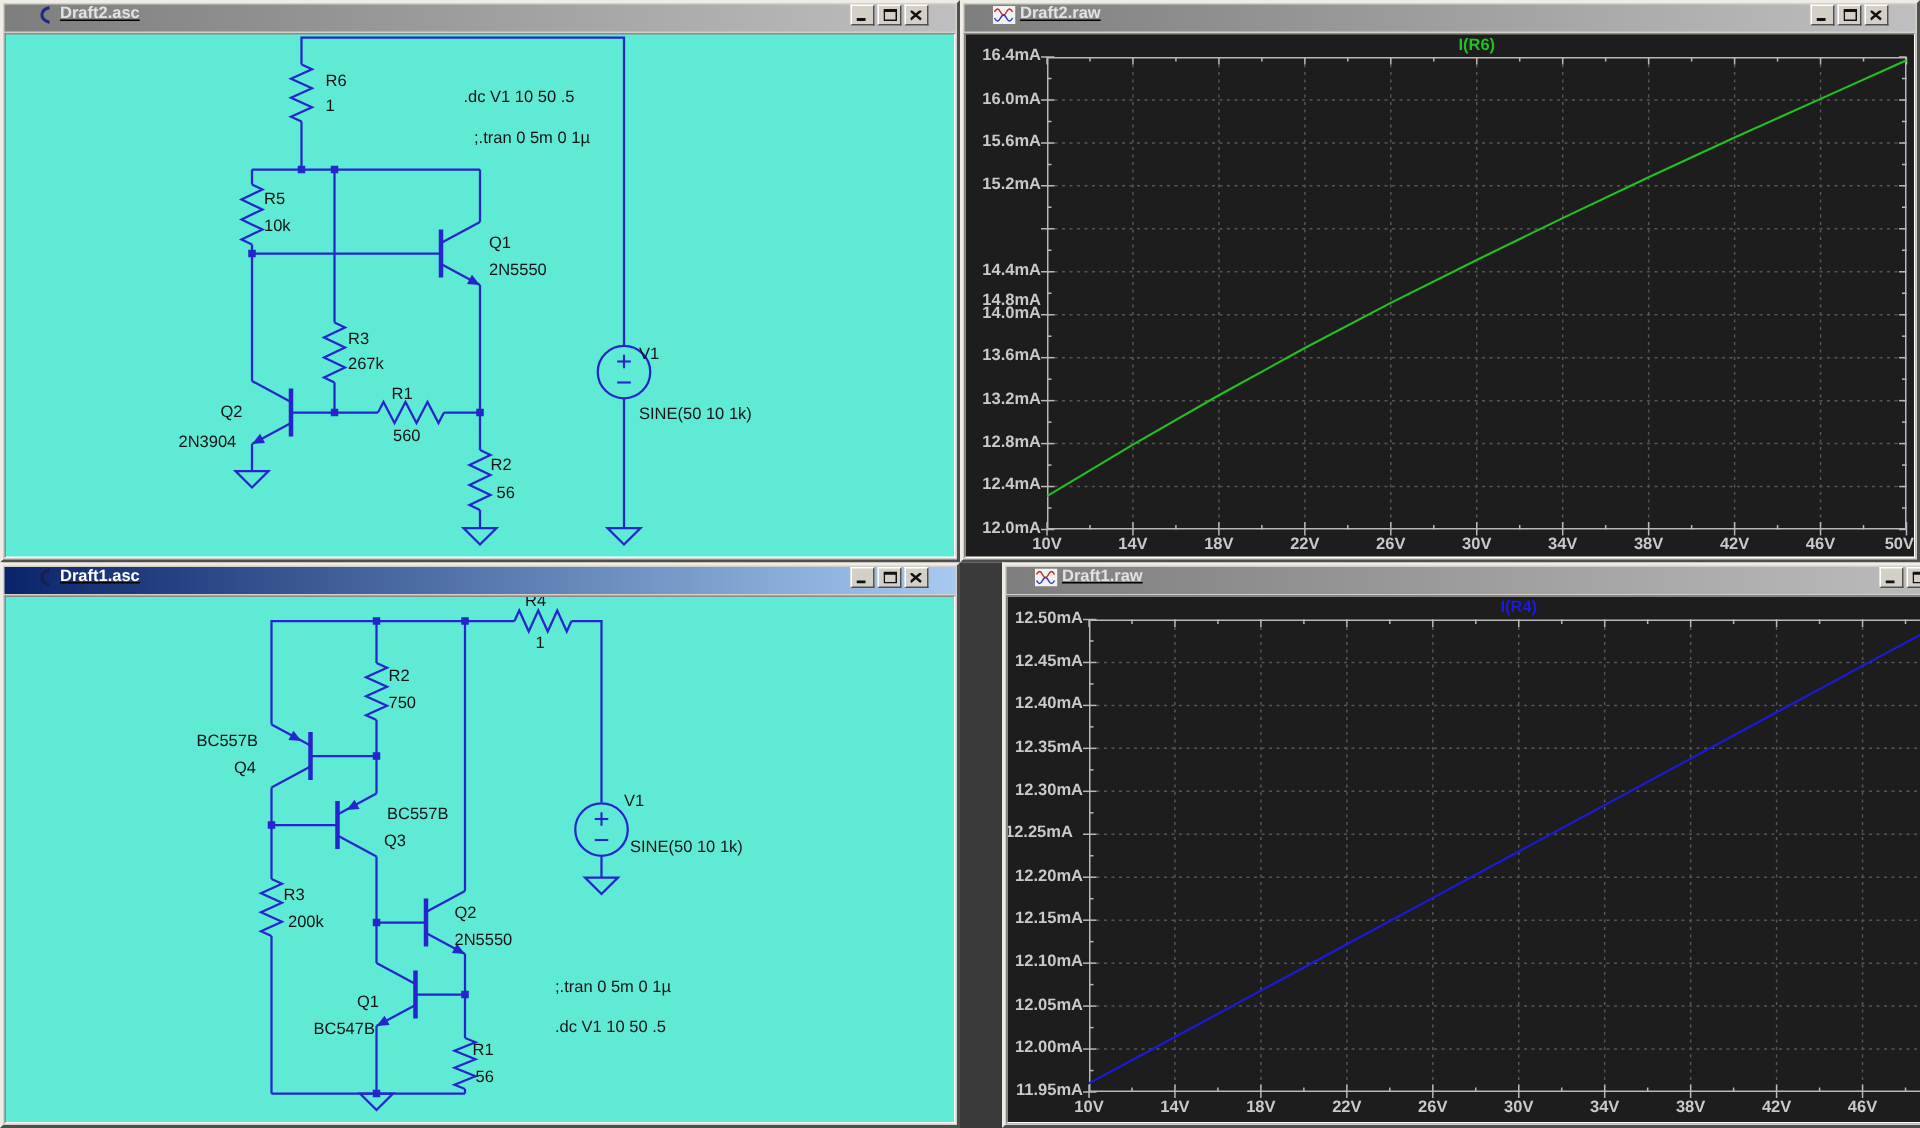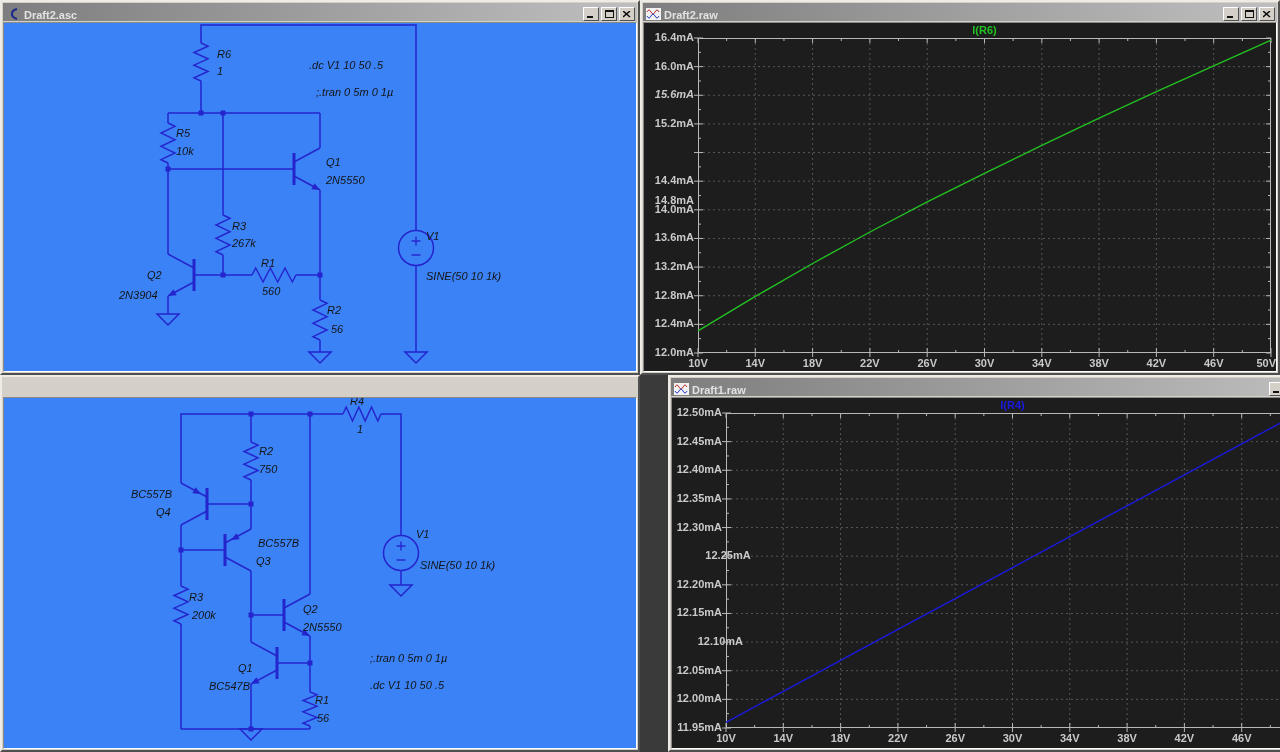--- a/index.html
+++ b/index.html
@@ -1,33 +1,33 @@
 <!DOCTYPE html>
 <html><head>
 <meta charset="utf-8">
 <style>
   html,body{margin:0;padding:0;}
   body{width:1280px;height:752px;position:relative;overflow:hidden;background:#3a3a3a;
        font-family:"Liberation Sans",sans-serif;}
   .window{position:absolute;box-sizing:border-box;background:#d4d0c8;border:2px solid;
           border-color:#eeece4 #4f4f4f #4f4f4f #eeece4;}
   .titlebar{position:absolute;left:1px;right:1px;top:1px;height:18px;display:flex;
-            align-items:flex-end;padding:0 2px;gap:3px;box-sizing:border-box;}
+            align-items:flex-start;padding:0 18px;gap:3px;box-sizing:border-box;text-decoration:underline;}
   .titlebar.inactive{background:linear-gradient(90deg,#7e7e7e,#bfbfbf);}
   .titlebar.active{background:linear-gradient(90deg,#0a246a,#a6caf0);}
   .ttext{font-size:11px;font-weight:bold;flex:1;white-space:nowrap;overflow:hidden;}
   .inactive .ttext{color:#e2e2e2;}
   .active .ttext{color:#ffffff;}
   .ticon{width:16px;height:14px;display:flex;align-items:center;justify-content:center;}
   .tbtns{display:flex;gap:2px;}
   .tbtn{width:16px;height:14px;background:#d4d0c8;border:1px solid;
         border-color:#ffffff #505050 #505050 #ffffff;display:flex;align-items:center;
         justify-content:center;box-sizing:border-box;}
   .client{position:absolute;left:1px;right:1px;top:20px;bottom:1px;overflow:hidden;}
-  .schem{background:#3b82f6;border:1px solid;border-color:#8a8a8a #ffffff #ffffff #8a8a8a;font-style:italic;}
+  .schem{background:#5eead4;border:1px solid;border-color:#8a8a8a #ffffff #ffffff #8a8a8a;}
   .plot{background:#1d1d1d;border:1px solid;border-color:#8a8a8a #ffffff #ffffff #8a8a8a;}
   svg.layer{position:absolute;left:0;top:0;z-index:1;}
   .slabel{position:absolute;font-size:11px;color:#141414;white-space:nowrap;z-index:2;line-height:13px;}
   .plabel{position:absolute;font-size:11px;font-weight:bold;color:#c9c9c9;white-space:nowrap;z-index:2;line-height:13px;}
 </style>
 </head>
 <body>
 
 <div class="window" style="left:0;top:0;width:640px;height:375px">
   <div class="titlebar inactive">
@@ -258,21 +258,21 @@
         <line x1="54" y1="258.4090909090909" x2="57" y2="258.4090909090909" stroke="#b8b8b8"></line>
         <line x1="624" y1="258.4090909090909" x2="627" y2="258.4090909090909" stroke="#b8b8b8"></line>
         <line x1="54" y1="287.04545454545445" x2="57" y2="287.04545454545445" stroke="#b8b8b8"></line>
         <line x1="624" y1="287.04545454545445" x2="627" y2="287.04545454545445" stroke="#b8b8b8"></line>
         <line x1="54" y1="315.68181818181824" x2="57" y2="315.68181818181824" stroke="#b8b8b8"></line>
         <line x1="624" y1="315.68181818181824" x2="627" y2="315.68181818181824" stroke="#b8b8b8"></line>
         <polyline points="54,307.80681818181813 111.30000000000001,273.44318181818187 168.60000000000002,240.5113636363636 225.9,209.01136363636363 283.20000000000005,178.94318181818178 340.5,150.30681818181813 397.8,122.38636363636354 455.09999999999997,95.18181818181816 512.4000000000001,68.6931818181817 569.7,42.92045454545434 627,17.1477272727271" fill="none" stroke="#22c022" stroke-width="1.4"></polyline>
       </svg>
   <span class="plabel" style="left: -2px; top: 8px; width: 52px; text-align: right;">16.4mA</span>
       <span class="plabel" style="left: -2px; top: 36.6364px; width: 52px; text-align: right;">16.0mA</span>
-      <span class="plabel" style="left: -2px; top: 65.2727px; width: 52px; text-align: right; font-style: italic;">15.6mA</span>
+      <span class="plabel" style="left: -2px; top: 65.2727px; width: 52px; text-align: right;">15.6mA</span>
       <span class="plabel" style="left: -2px; top: 93.9091px; width: 52px; text-align: right;">15.2mA</span>
       <span class="plabel" style="left: -2px; top: 122.545px; width: 52px; text-align: right; margin-top: 48px;">14.8mA</span>
       <span class="plabel" style="left: -2px; top: 151.182px; width: 52px; text-align: right;">14.4mA</span>
       <span class="plabel" style="left: -2px; top: 179.818px; width: 52px; text-align: right;">14.0mA</span>
       <span class="plabel" style="left: -2px; top: 208.455px; width: 52px; text-align: right;">13.6mA</span>
       <span class="plabel" style="left: -2px; top: 237.091px; width: 52px; text-align: right;">13.2mA</span>
       <span class="plabel" style="left: -2px; top: 265.727px; width: 52px; text-align: right;">12.8mA</span>
       <span class="plabel" style="left: -2px; top: 294.364px; width: 52px; text-align: right;">12.4mA</span>
       <span class="plabel" style="left: -2px; top: 323px; width: 52px; text-align: right;">12.0mA</span>
       <span class="plabel" style="left: 34px; top: 334px; width: 40px; text-align: center;">10V</span>
@@ -284,20 +284,46 @@
       <span class="plabel" style="left: 377.8px; top: 334px; width: 40px; text-align: center;">34V</span>
       <span class="plabel" style="left: 435.1px; top: 334px; width: 40px; text-align: center;">38V</span>
       <span class="plabel" style="left: 492.4px; top: 334px; width: 40px; text-align: center;">42V</span>
       <span class="plabel" style="left: 549.7px; top: 334px; width: 40px; text-align: center;">46V</span>
       <span class="plabel" style="left: 606px; top: 334px; width: 26px; text-align: right;">50V</span>
       <span class="plabel" style="left: 290.5px; top: 1px; width: 100px; text-align: center; color: rgb(34, 192, 34);">I(R6)</span>
     </div>
 </div>
 
 <div class="window" style="left:0;top:375px;width:640px;height:377px">
+  <div class="titlebar active">
+    <span class="ticon">
+      <svg width="13" height="12" viewBox="0 0 13 12">
+          <path d="M10 1 C4 2.5 2.5 8.5 10 11" stroke="#16204f" stroke-width="2" fill="none"></path>
+        </svg>
+    </span>
+    <span class="ttext">Draft1.asc</span>
+    <span class="tbtns">
+      <span class="tbtn">
+          <svg width="8" height="7">
+            <rect x="0" y="5" width="6" height="2" fill="#111"></rect>
+          </svg>
+        </span>
+      <span class="tbtn">
+          <svg width="9" height="8">
+            <rect x="0.5" y="1.5" width="8" height="6" fill="none" stroke="#111"></rect>
+            <rect x="0" y="0" width="9" height="2" fill="#111"></rect>
+          </svg>
+        </span>
+      <span class="tbtn">
+          <svg width="8" height="7">
+            <path d="M0 0 L7 6 M7 0 L0 6" stroke="#111" stroke-width="1.6"></path>
+          </svg>
+        </span>
+    </span>
+  </div>
   <div class="client schem">
     <svg class="layer" id="schem-d1" width="634" height="352" viewBox="0 0 634 352">
         <polyline points="177,85 177,16 339,16" fill="none" stroke="#2525cd" stroke-width="1.5"></polyline>
         <polyline points="377,16 397,16 397,137" fill="none" stroke="#2525cd" stroke-width="1.5"></polyline>
         <polyline points="247,16 247,44" fill="none" stroke="#2525cd" stroke-width="1.5"></polyline>
         <polyline points="306,16 306,196" fill="none" stroke="#2525cd" stroke-width="1.5"></polyline>
         <polyline points="247,82 247,131" fill="none" stroke="#2525cd" stroke-width="1.5"></polyline>
         <polyline points="203,106 247,106" fill="none" stroke="#2525cd" stroke-width="1.5"></polyline>
         <polyline points="177,127 177,152" fill="none" stroke="#2525cd" stroke-width="1.5"></polyline>
         <polyline points="177,152 221,152" fill="none" stroke="#2525cd" stroke-width="1.5"></polyline>
@@ -509,24 +535,24 @@
         <line x1="624" y1="287.045454545454" x2="627" y2="287.045454545454" stroke="#b8b8b8"></line>
         <line x1="54" y1="315.68181818181796" x2="57" y2="315.68181818181796" stroke="#b8b8b8"></line>
         <line x1="624" y1="315.68181818181796" x2="627" y2="315.68181818181796" stroke="#b8b8b8"></line>
         <polyline points="54,324.2727272727264 111.30000000000001,293.3454545454546 168.60000000000002,262.4181818181817 225.9,231.49090909090887 283.20000000000005,200.56363636363602 340.5,169.6363636363632 397.8,138.70909090909032 455.09999999999997,107.78181818181854 512.4000000000001,76.85454545454569 569.7,45.92727272727284 627,15" fill="none" stroke="#1a1ae0" stroke-width="1.4"></polyline>
       </svg>
   <span class="plabel" style="left: -2px; top: 8px; width: 52px; text-align: right;">12.50mA</span>
       <span class="plabel" style="left: -2px; top: 36.6364px; width: 52px; text-align: right;">12.45mA</span>
       <span class="plabel" style="left: -2px; top: 65.2727px; width: 52px; text-align: right;">12.40mA</span>
       <span class="plabel" style="left: -2px; top: 93.9091px; width: 52px; text-align: right;">12.35mA</span>
       <span class="plabel" style="left: -2px; top: 122.545px; width: 52px; text-align: right;">12.30mA</span>
-      <span class="plabel" style="left: -2px; top: 151.182px; width: 52px; text-align: center; padding-left: 32px;">12.25mA</span>
+      <span class="plabel" style="left: -2px; top: 151.182px; width: 52px; text-align: left;">12.25mA</span>
       <span class="plabel" style="left: -2px; top: 179.818px; width: 52px; text-align: right;">12.20mA</span>
       <span class="plabel" style="left: -2px; top: 208.455px; width: 52px; text-align: right;">12.15mA</span>
-      <span class="plabel" style="left: -2px; top: 237.091px; width: 52px; text-align: right; margin-left: 21px;">12.10mA</span>
+      <span class="plabel" style="left: -2px; top: 237.091px; width: 52px; text-align: right;">12.10mA</span>
       <span class="plabel" style="left: -2px; top: 265.727px; width: 52px; text-align: right;">12.05mA</span>
       <span class="plabel" style="left: -2px; top: 294.364px; width: 52px; text-align: right;">12.00mA</span>
       <span class="plabel" style="left: -2px; top: 323px; width: 52px; text-align: right;">11.95mA</span>
       <span class="plabel" style="left: 34px; top: 334px; width: 40px; text-align: center;">10V</span>
       <span class="plabel" style="left: 91.3px; top: 334px; width: 40px; text-align: center;">14V</span>
       <span class="plabel" style="left: 148.6px; top: 334px; width: 40px; text-align: center;">18V</span>
       <span class="plabel" style="left: 205.9px; top: 334px; width: 40px; text-align: center;">22V</span>
       <span class="plabel" style="left: 263.2px; top: 334px; width: 40px; text-align: center;">26V</span>
       <span class="plabel" style="left: 320.5px; top: 334px; width: 40px; text-align: center;">30V</span>
       <span class="plabel" style="left: 377.8px; top: 334px; width: 40px; text-align: center;">34V</span>

